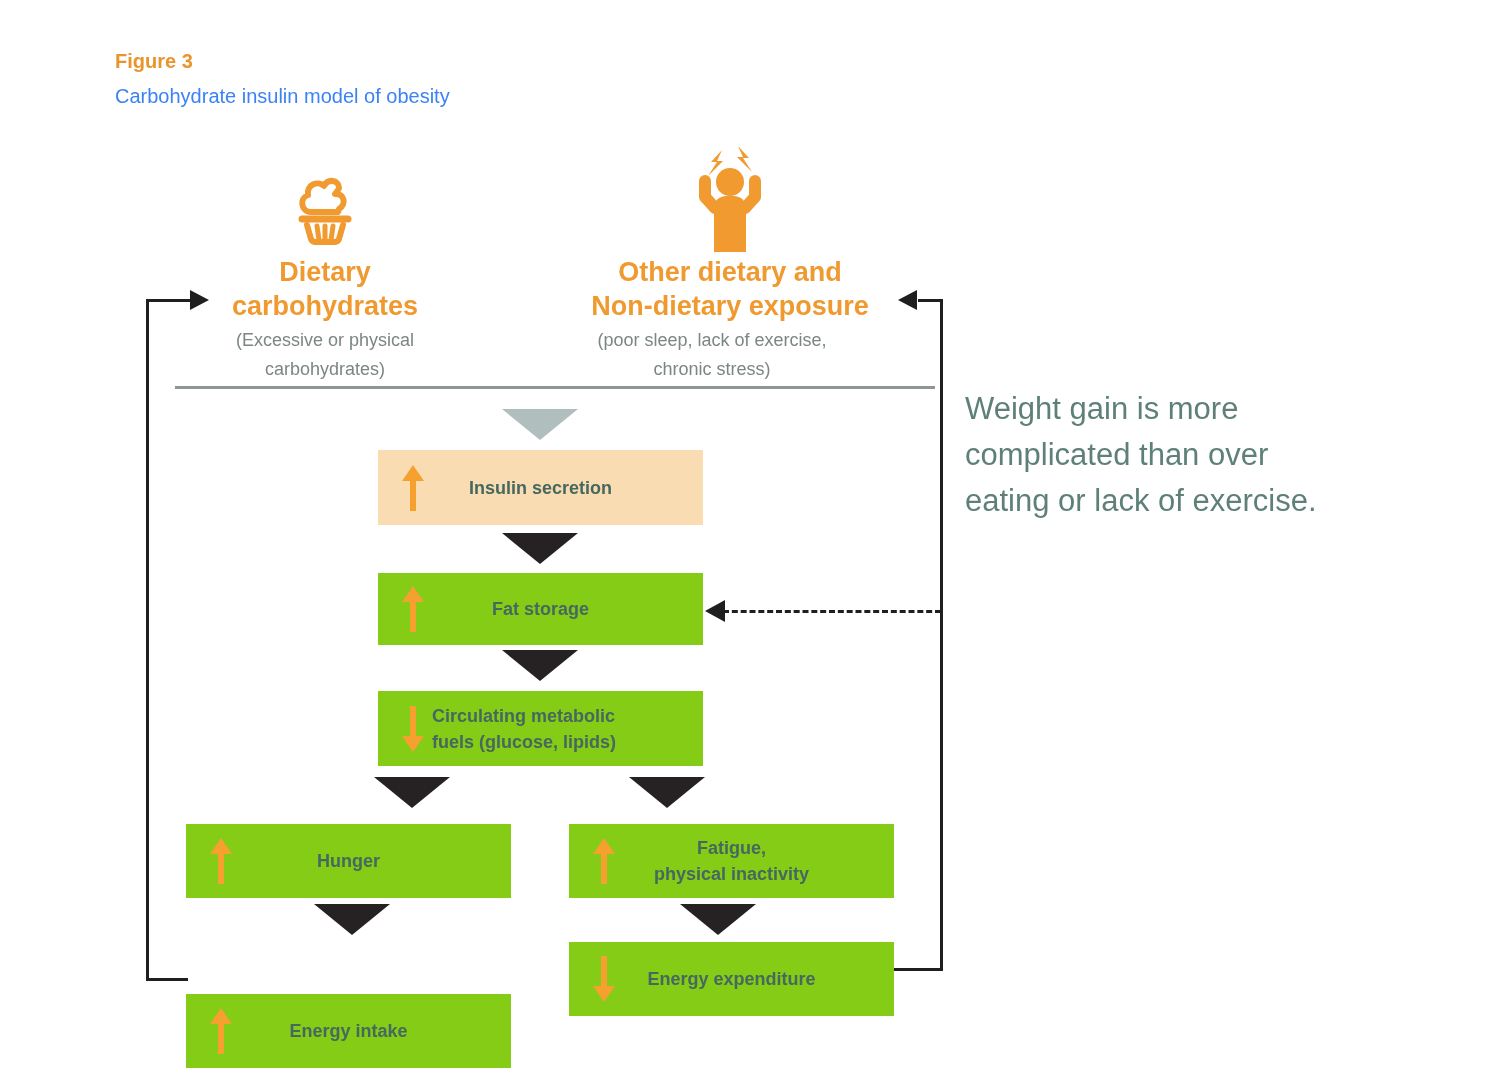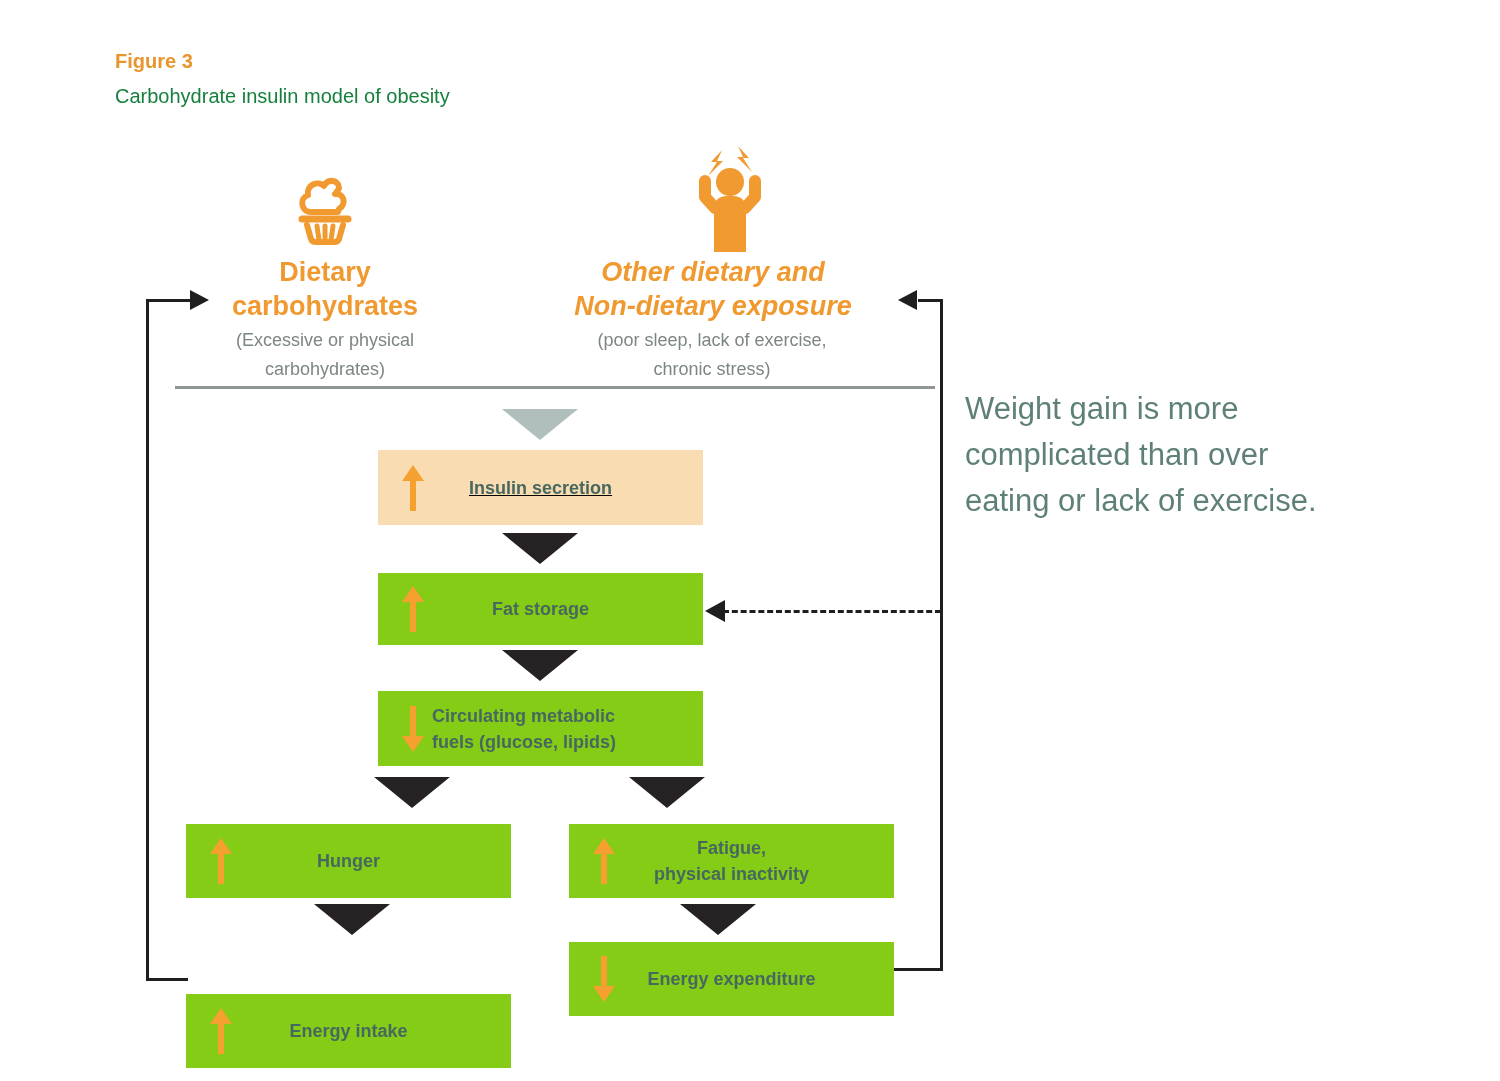--- a/index.html
+++ b/index.html
@@ -1,25 +1,25 @@
 <!DOCTYPE html>
 <html><head>
 <meta charset="utf-8">
 <style>
   html,body{margin:0;padding:0;background:#ffffff;}
   .canvas{
     position:relative;width:1500px;height:1081px;background:#ffffff;
     font-family:"Liberation Sans",sans-serif;overflow:hidden;
   }
   .fig-label{position:absolute;left:115px;top:50px;font-size:20px;font-weight:bold;color:#E9952D;}
-  .fig-title{position:absolute;left:115px;top:85px;font-size:20px;color:#15803d;}
+  .fig-title{position:absolute;left:115px;top:85px;font-size:20px;color:#3b82f6;}
 
   .src-heading{position:absolute;text-align:center;font-weight:bold;font-size:27px;line-height:34px;color:#F0992F;}
   #dietary-heading{left:155px;top:255px;width:340px;}
-  #other-heading{left:518px;top:255px;width:390px;font-style:italic;}
+  #other-heading{left:535px;top:255px;width:390px;}
   .src-sub{position:absolute;text-align:center;font-size:18px;line-height:29px;color:#7C8683;}
   #dietary-sub{left:155px;top:326px;width:340px;}
   #other-sub{left:517px;top:326px;width:390px;}
 
   .icon{position:absolute;}
   #cupcake{left:287px;top:170px;}
   #person{left:682px;top:144px;}
 
   .line{position:absolute;background:#1F1F1F;}
   #sep{left:175px;top:386px;width:760px;height:3px;background:#8F9793;}
@@ -41,21 +41,21 @@
   #tri-top{left:502px;top:409px;}
   #tri-1{left:502px;top:533px;}
   #tri-2{left:502px;top:650px;}
   #tri-3{left:374px;top:777px;}
   #tri-4{left:629px;top:777px;}
   #tri-5{left:314px;top:904px;}
   #tri-6{left:680px;top:904px;}
 
   .node{position:absolute;width:325px;display:flex;align-items:center;justify-content:center;}
   .node.gray{background:#84cc16;}
-  .node.peach{background:#FADCB2;text-decoration:underline;}
+  .node.peach{background:#FADCB2;}
   #insulin{left:378px;top:450px;height:75px;}
   #fat{left:378px;top:573px;height:72px;}
   #metab{left:378px;top:691px;height:75px;justify-content:flex-start;}
   #hunger{left:186px;top:824px;height:74px;}
   #fatigue{left:569px;top:824px;height:74px;align-items:center;}
   #intake{left:186px;top:994px;height:74px;}
   #expend{left:569px;top:942px;height:74px;}
   .node .ar{position:absolute;left:22px;top:50%;transform:translateY(-50%);}
   .nlabel{font-size:18px;font-weight:bold;color:#47685F;text-align:center;line-height:26px;}
   #metab .nlabel{text-align:left;margin-left:54px;}

